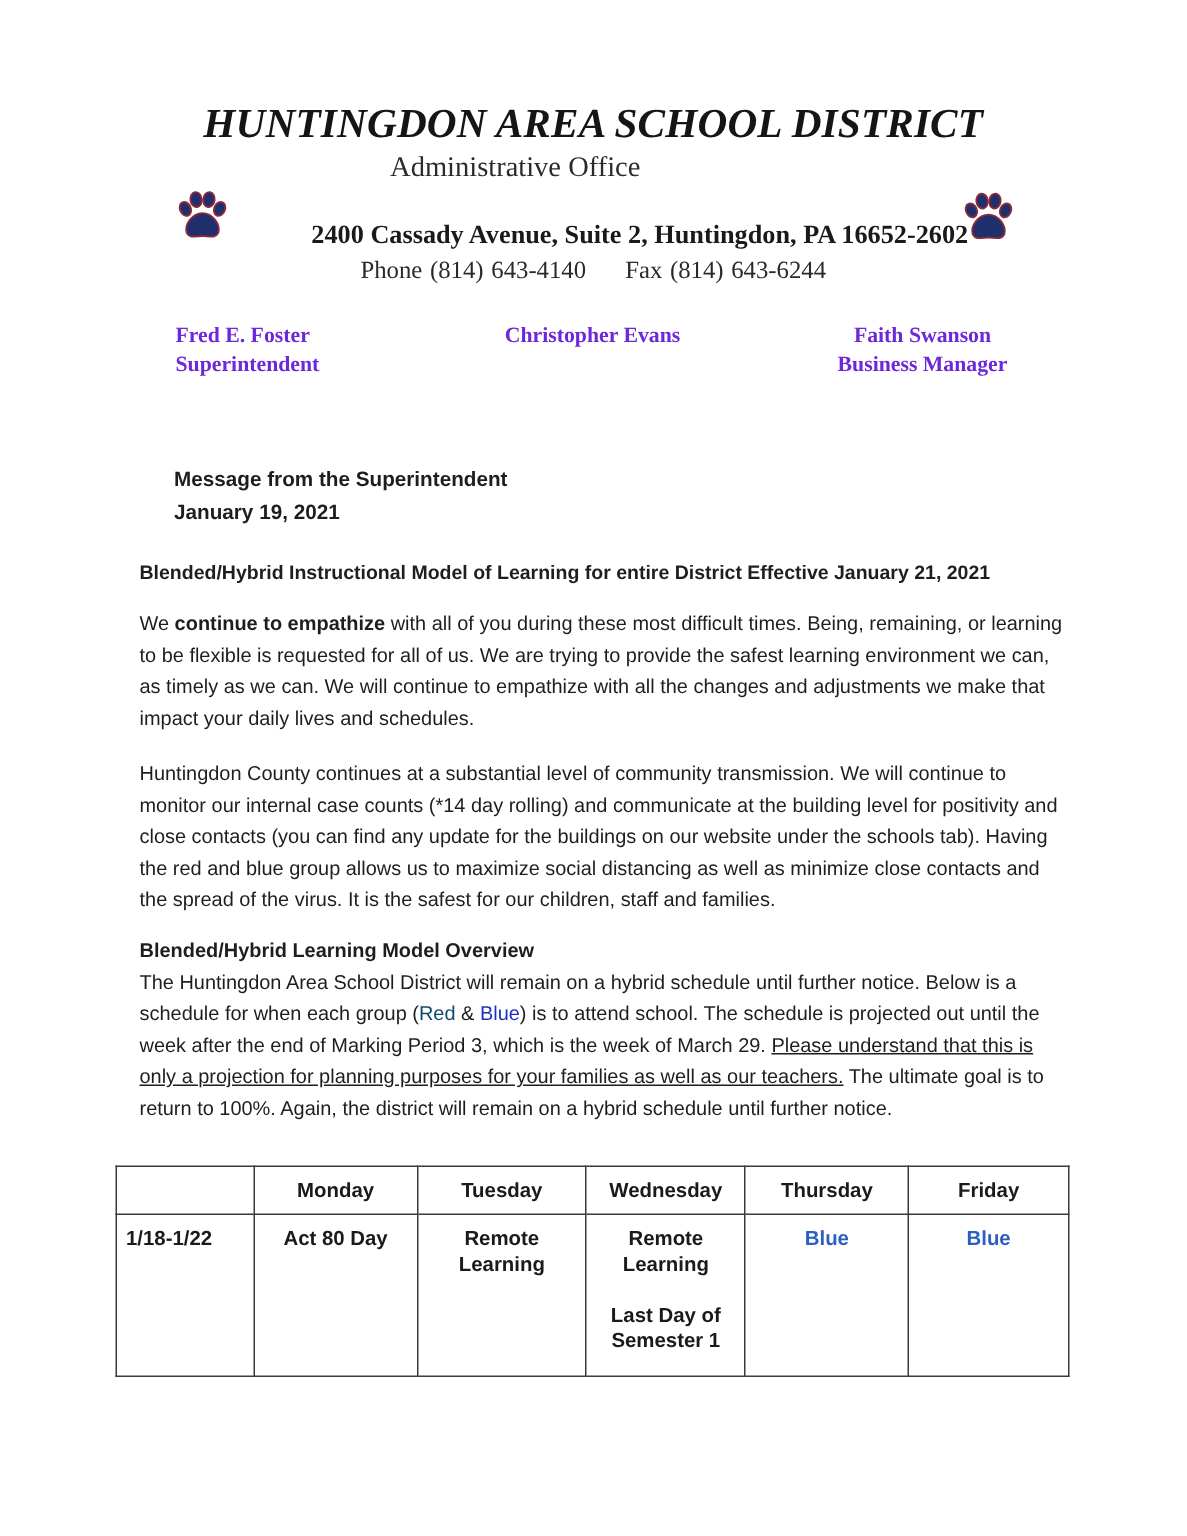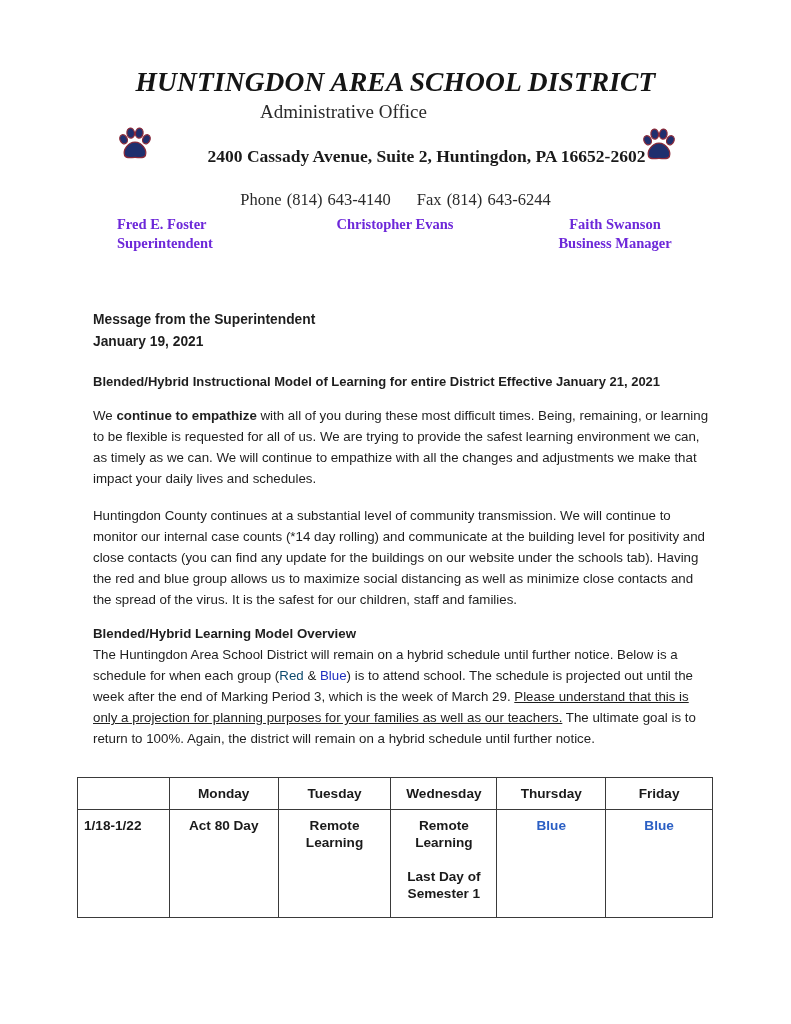--- a/index.html
+++ b/index.html
@@ -14,37 +14,37 @@
   .subtitle {
     position: absolute; left: 0; width: 687px; top: 101px; text-align: center;
     font-size: 19px; color: #2a2a2a;
   }
   .address {
     position: absolute; left: 0; width: 791px; top: 146px; text-align: center;
     font-size: 17.5px; font-weight: bold; color: #1a1a1a; padding-left: 31px;
   }
   .contact {
     position: absolute; left: 0; width: 791px; top: 170px; text-align: center;
-    font-size: 16.5px; color: #2a2a2a; word-spacing: 1px; margin-top: 20px;
+    font-size: 16.5px; color: #2a2a2a; word-spacing: 1px;
   }
   .contact .gap { display: inline-block; width: 26px; }
 
   .paw { position: absolute; width: 38px; height: 38px; }
   .paw.left  { left: 116px; top: 125px; }
   .paw.right { left: 640px; top: 126px; }
 
   .staff { position: absolute; top: 215px; font-size: 14.5px; font-weight: bold; line-height: 19px; color: #6d28d9; }
   .staff.s1 { left: 117px; text-align: left; }
   .staff.s2 { left: 300px; width: 190px; text-align: center; }
   .staff.s3 { left: 540px; width: 150px; text-align: center; }
 
   .body-text {
     position: absolute; left: 93px; width: 620px; font-size: 13.3px; line-height: 21px; color: #1e1e1e;
   }
-  .msg-head { top: 309px; font-weight: bold; font-size: 13.8px; line-height: 22px; }
+  .msg-head { top: 309px; font-weight: bold; font-size: 13.8px; line-height: 22px; margin-left: 23px; }
   .section-head { font-weight: bold; }
   .p-head { top: 371px; font-size: 13px; }
   .p1 { top: 405px; }
   .p2 { top: 505px; }
   .p3 { top: 623px; }
   .red { color: #0c4a6e; }
   .blue { color: #1f2fc0; }
   .ul { text-decoration: underline; }
 
   table.sched {

